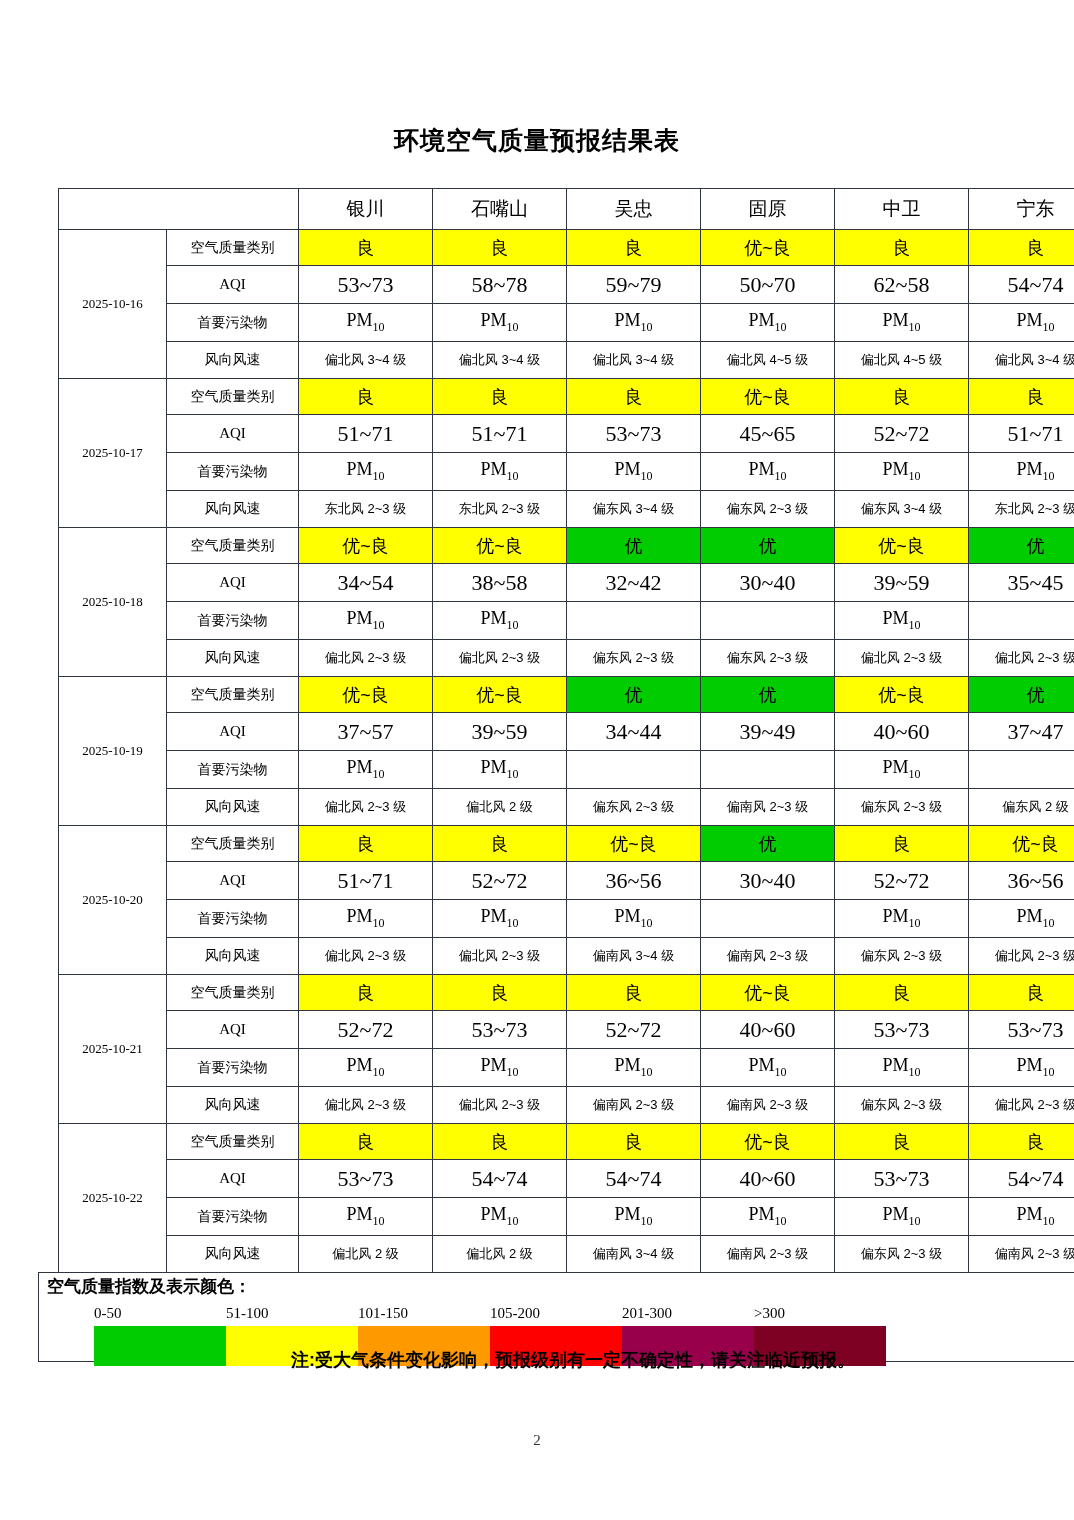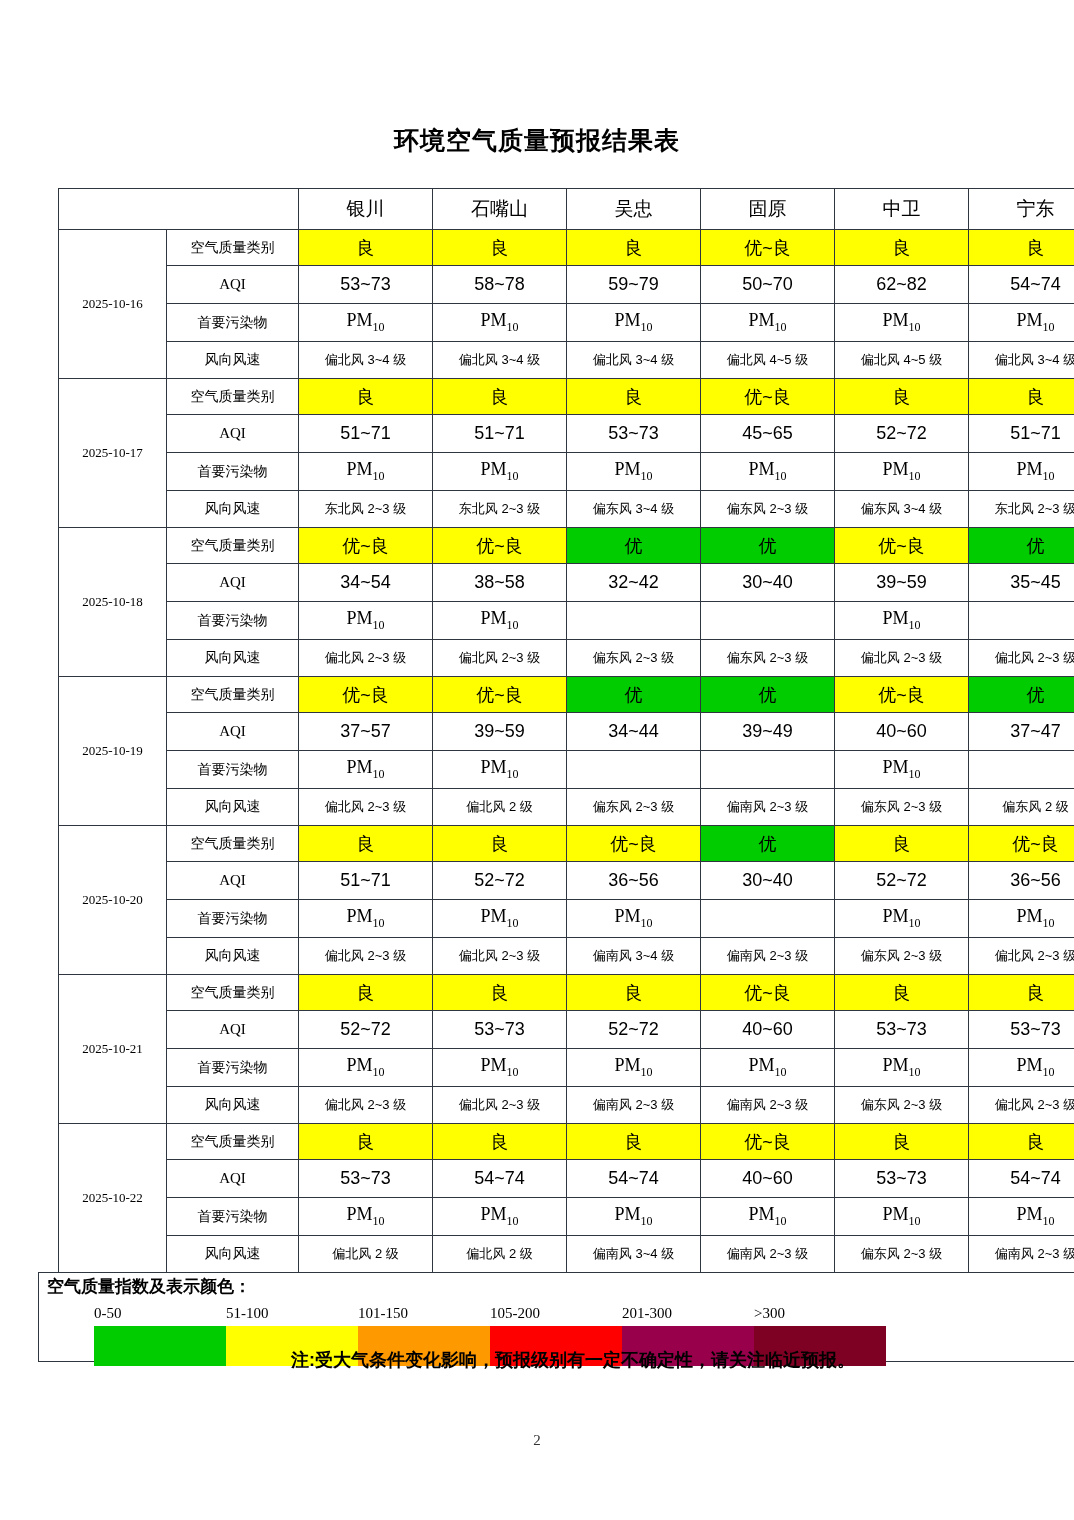--- a/index.html
+++ b/index.html
@@ -79,22 +79,22 @@
 
   .cat-cell {
     font-family: "Liberation Sans", "DejaVu Sans", sans-serif;
     font-size: 18px;
     font-weight: bold;
   }
   .cat-good { background: #ffff00 !important; }
   .cat-exc  { background: #00cc00 !important; }
 
   .aqi-cell {
-    font-size: 18px;
-    font-family: Liberation Sans, sans-serif;
+    font-size: 22px;
+    font-family: Liberation Serif, serif;
   }
   .pol-cell {
     font-size: 18px;
     font-family: "Liberation Serif", "DejaVu Serif", serif;
   }
   .pol-cell sub {
     font-size: 12px;
   }
   .wind-cell {
     font-size: 13px;
@@ -211,21 +211,21 @@
           <td class="cat-cell cat-good">优~良</td>
           <td class="cat-cell cat-good">良</td>
           <td class="cat-cell cat-good">良</td>
         </tr>
         <tr class="r-aqi">
           <td class="row-label serif">AQI</td>
           <td class="aqi-cell">53~73</td>
           <td class="aqi-cell">58~78</td>
           <td class="aqi-cell">59~79</td>
           <td class="aqi-cell">50~70</td>
-          <td class="aqi-cell">62~82</td>
+          <td class="aqi-cell">62~58</td>
           <td class="aqi-cell">54~74</td>
         </tr>
         <tr class="r-pol">
           <td class="row-label">首要污染物</td>
           <td class="pol-cell"><span>PM</span><sub>10</sub></td>
           <td class="pol-cell"><span>PM</span><sub>10</sub></td>
           <td class="pol-cell"><span>PM</span><sub>10</sub></td>
           <td class="pol-cell"><span>PM</span><sub>10</sub></td>
           <td class="pol-cell"><span>PM</span><sub>10</sub></td>
           <td class="pol-cell"><span>PM</span><sub>10</sub></td>

